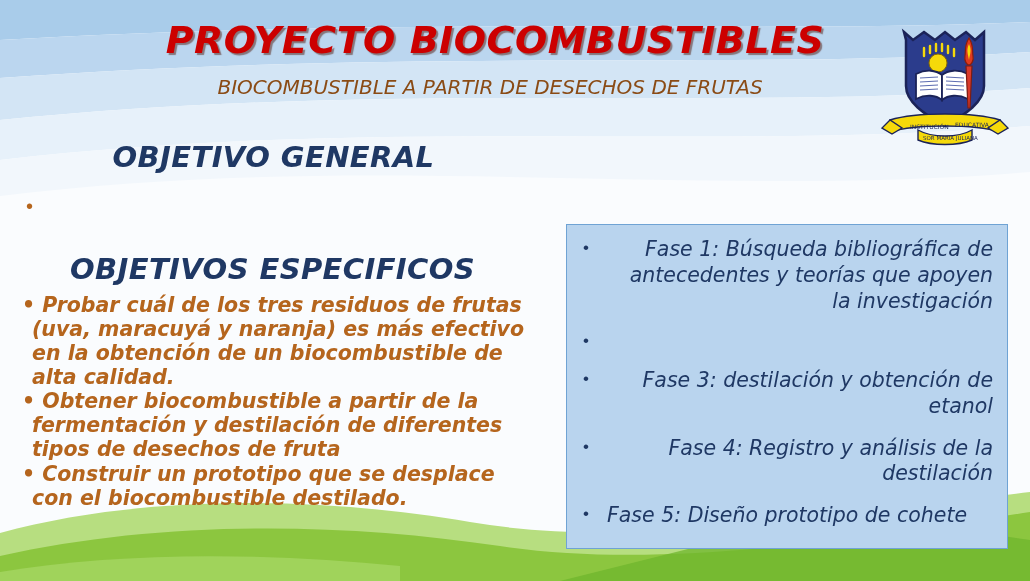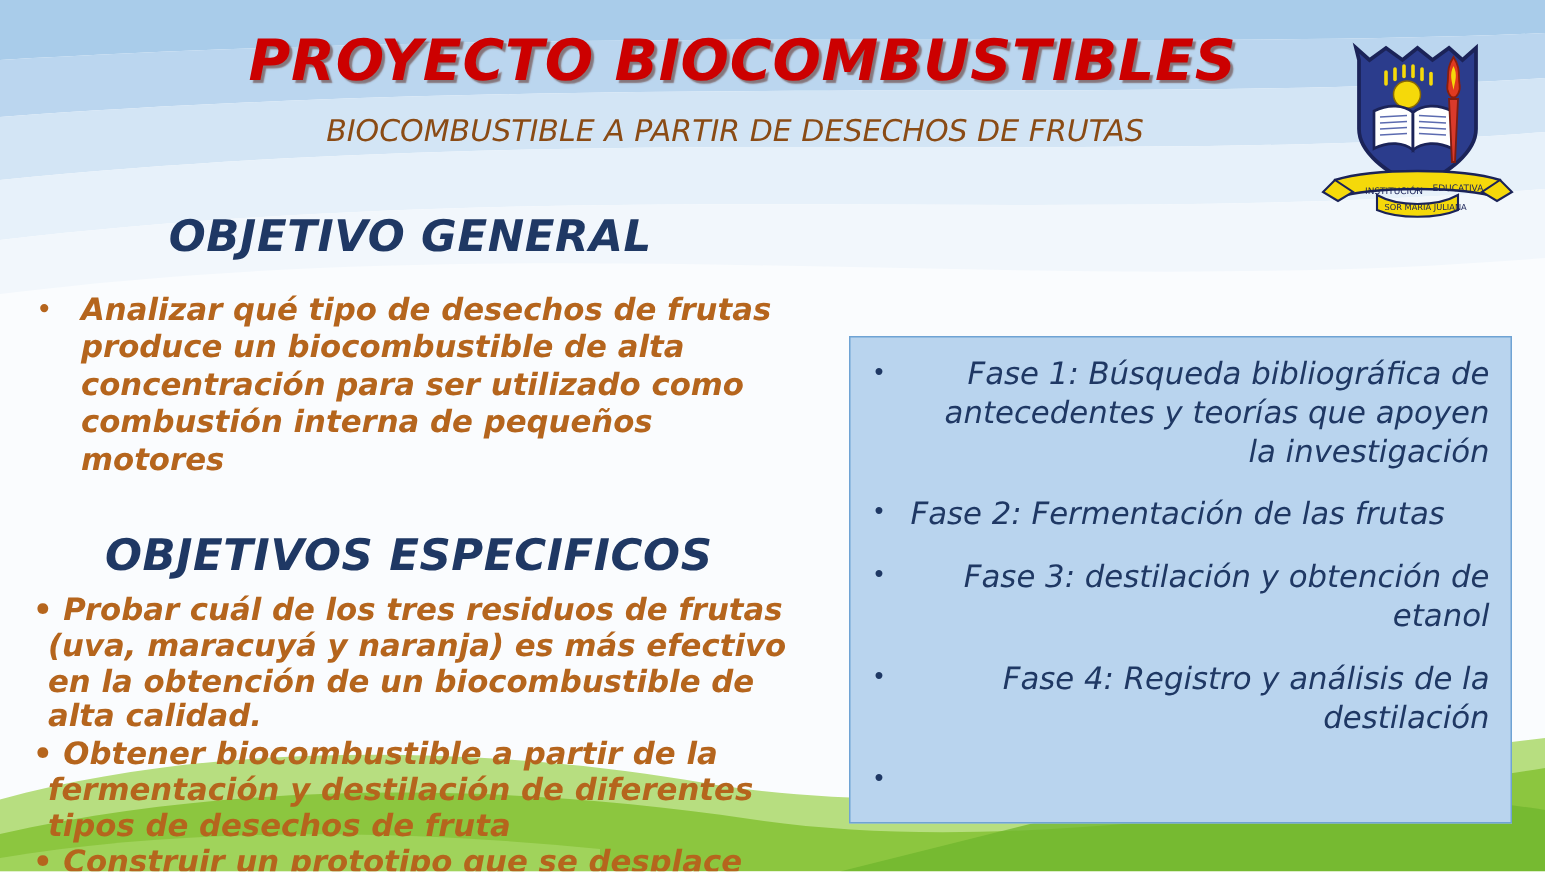--- a/index.html
+++ b/index.html
@@ -265,48 +265,47 @@
       </g>
     </svg>
   </div>
 
   <div class="col-left">
 
     <div class="h-general">OBJETIVO GENERAL</div>
 
     <div class="general-item">
       <span class="bullet">•</span>
-      <span class="text">Analizar qué tipo de desechos de frutas produce un biocombustible de alta concentración para ser utilizado como combustión interna de pequeños motores</span>
     </div>
 
     <div class="h-especificos">OBJETIVOS ESPECIFICOS</div>
 
     <div class="esp-list">
       <div class="esp-item">• Probar cuál de los tres residuos de frutas (uva, maracuyá y naranja) es más efectivo en la obtención de un biocombustible de alta calidad.</div>
       <div class="esp-item">• Obtener biocombustible a partir de la fermentación y destilación de diferentes tipos de desechos de fruta</div>
       <div class="esp-item">• Construir un prototipo que se desplace con el biocombustible destilado.</div>
     </div>
   </div>
 
 
   <div class="ruta-box">
     <div class="fase">
       <span class="bullet">•</span>
       <span class="text">Fase 1: Búsqueda bibliográfica de antecedentes y teorías que apoyen la investigación</span>
     </div>
     <div class="fase">
       <span class="bullet">•</span>
-      <span class="text">Fase 2: Fermentación de las frutas</span>
     </div>
     <div class="fase">
       <span class="bullet">•</span>
       <span class="text">Fase 3: destilación y obtención de etanol</span>
     </div>
     <div class="fase">
       <span class="bullet">•</span>
       <span class="text">Fase 4: Registro y análisis de la destilación</span>
     </div>
     <div class="fase">
       <span class="bullet">•</span>
+      <span class="text">Fase 5: Diseño prototipo de cohete</span>
     </div>
   </div>
 
 </div>
 
 </body></html>

